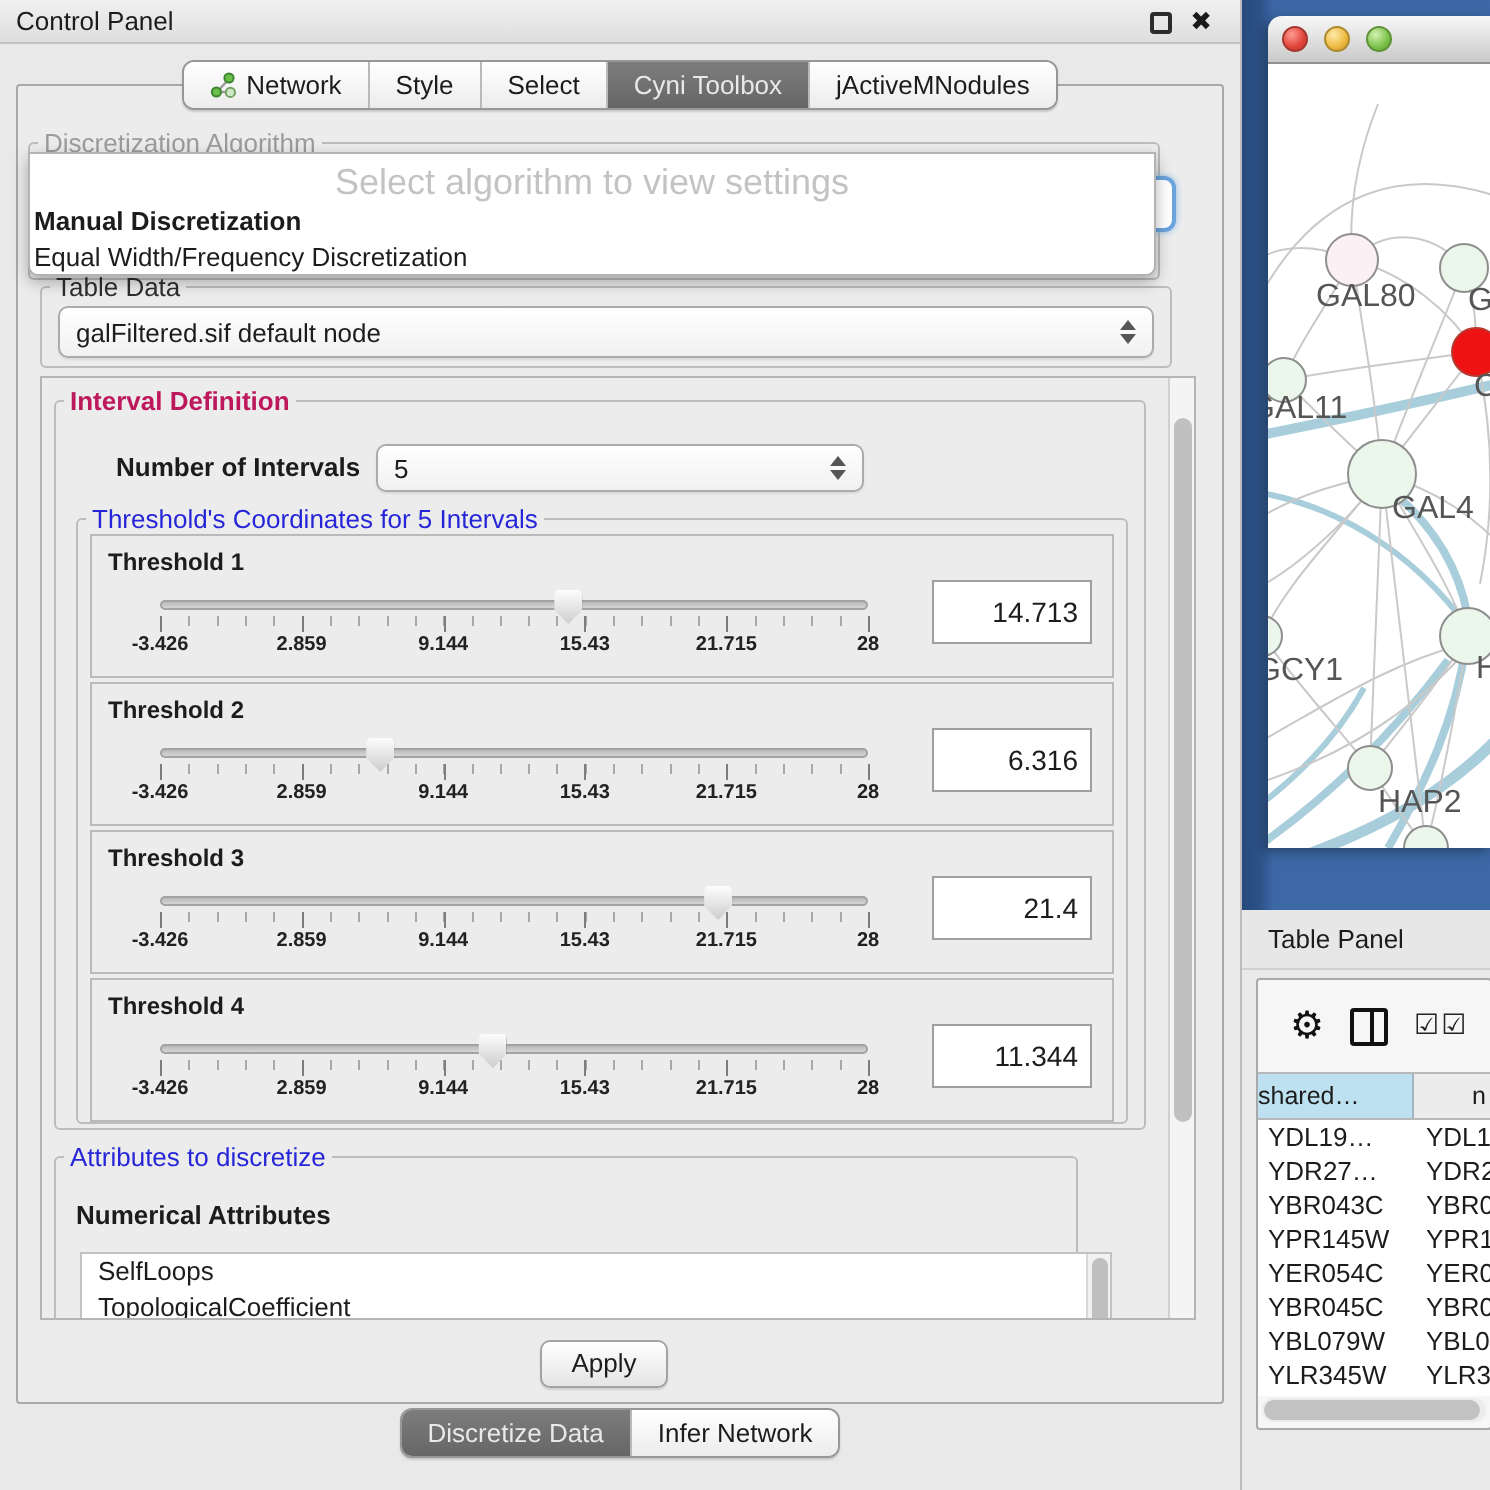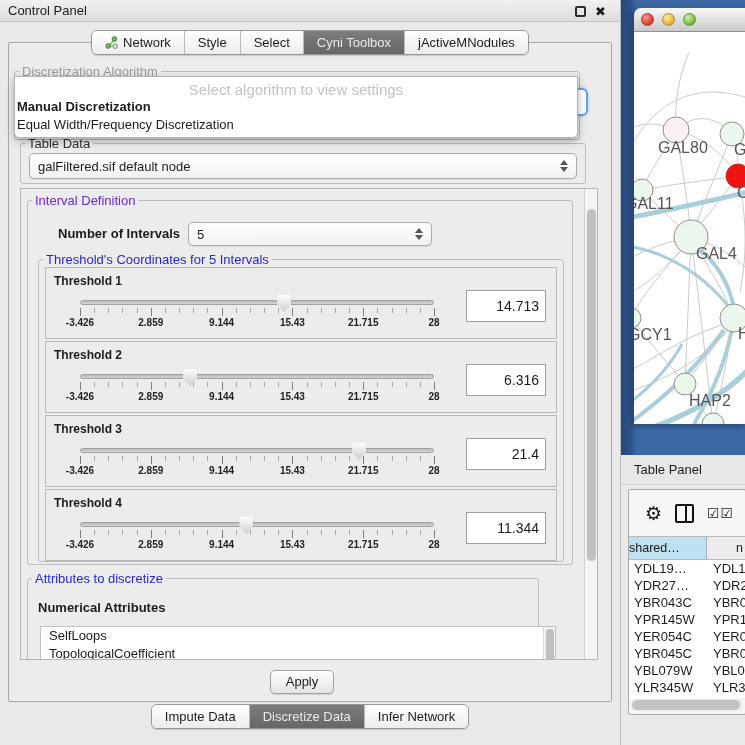--- a/index.html
+++ b/index.html
@@ -26,39 +26,39 @@
   .tab:first-child { border-left:none; }
   .tab.selected { background:linear-gradient(#7d7d7d,#666666); color:#e9e9e9; }
 
   .main-panel { position:absolute; left:8px; top:42px; width:604px; height:660px;
     border:1px solid #a8a8a8; border-radius:2px; background:#ececec; }
 
   fieldset.group { border:1px solid #bdbdbd; border-radius:3px; position:absolute; }
   fieldset.group legend { font-size:13px; padding:0 3px; margin-left:4px; }
   legend.lg-gray { color:#9b9b9b; }
   legend.lg-black { color:#2e2e2e; }
-  legend.lg-green { color:#6d28d9; }
+  legend.lg-green { color:#be185d;font-weight:bold; }
   legend.lg-blue { color:#2626d8; }
 
   .combo { position:absolute; background:linear-gradient(#ffffff,#f1f1f1); border:1px solid #ababab;
     border-radius:5px; font-size:13px; display:flex; align-items:center; padding-left:8px;
     box-shadow:0 1px 1px rgba(0,0,0,.08); }
   .stepper { position:absolute; right:7px; top:50%; transform:translateY(-50%); width:9px; height:12px; }
   .stepper:before, .stepper:after { content:""; position:absolute; left:0; border-left:4.5px solid transparent;
     border-right:4.5px solid transparent; }
   .stepper:before { top:0; border-bottom:5px solid #555; }
   .stepper:after { bottom:0; border-top:5px solid #555; }
 
   
   .algo-combo-fragment { position:absolute; left:330px; top:88px; width:258px; height:28px;
     background:#fff; border:2px solid #6ba3dd; border-radius:6px; box-shadow:0 0 3px #8cb8e6; z-index:2; }
 
   .popup { position:absolute; left:14px; top:76px; width:564px; height:62px; background:#fff;
     border:1px solid #b3b3b3; border-radius:0 0 5px 5px; box-shadow:0 3px 8px rgba(0,0,0,.3); z-index:5; }
-  .popup .hint { text-align:center; color:#c3c3c3; font-size:15px; padding-top:4px; }
+  .popup .hint { text-align:center; color:#c3c3c3; font-size:18px; padding-top:4px; }
   .popup .opt { font-size:13px; padding-left:2px; line-height:18px; }
   .popup .opt.bold { font-weight:bold; }
 
   
   .scrollarea { position:absolute; left:20px; top:188px; width:578px; height:472px;
     border:1px solid #b5b5b5; background:#ececec; overflow:hidden; }
   .vscroll { position:absolute; right:0; top:0; width:13px; height:100%; background:#f4f4f4;
     border-left:1px solid #d0d0d0; }
   .vscroll .thumb { position:absolute; left:2px; width:9px; background:#c0c0c0; border-radius:5px; }
 
@@ -332,23 +332,20 @@
 
     <div class="vscroll">
       <div class="thumb" style="top:20px; height:352px;"></div>
     </div>
   </div>
 
   <div class="apply-btn">Apply</div>
 
   <div class="tabrow bottom">
     <div class="tabgroup">
-      <div class="tab">
-          <span>Impute Data</span>
-        </div>
       <div class="tab selected">
           <span>Discretize Data</span>
         </div>
       <div class="tab">
           <span>Infer Network</span>
         </div>
     </div>
   </div>
 </div>
 

